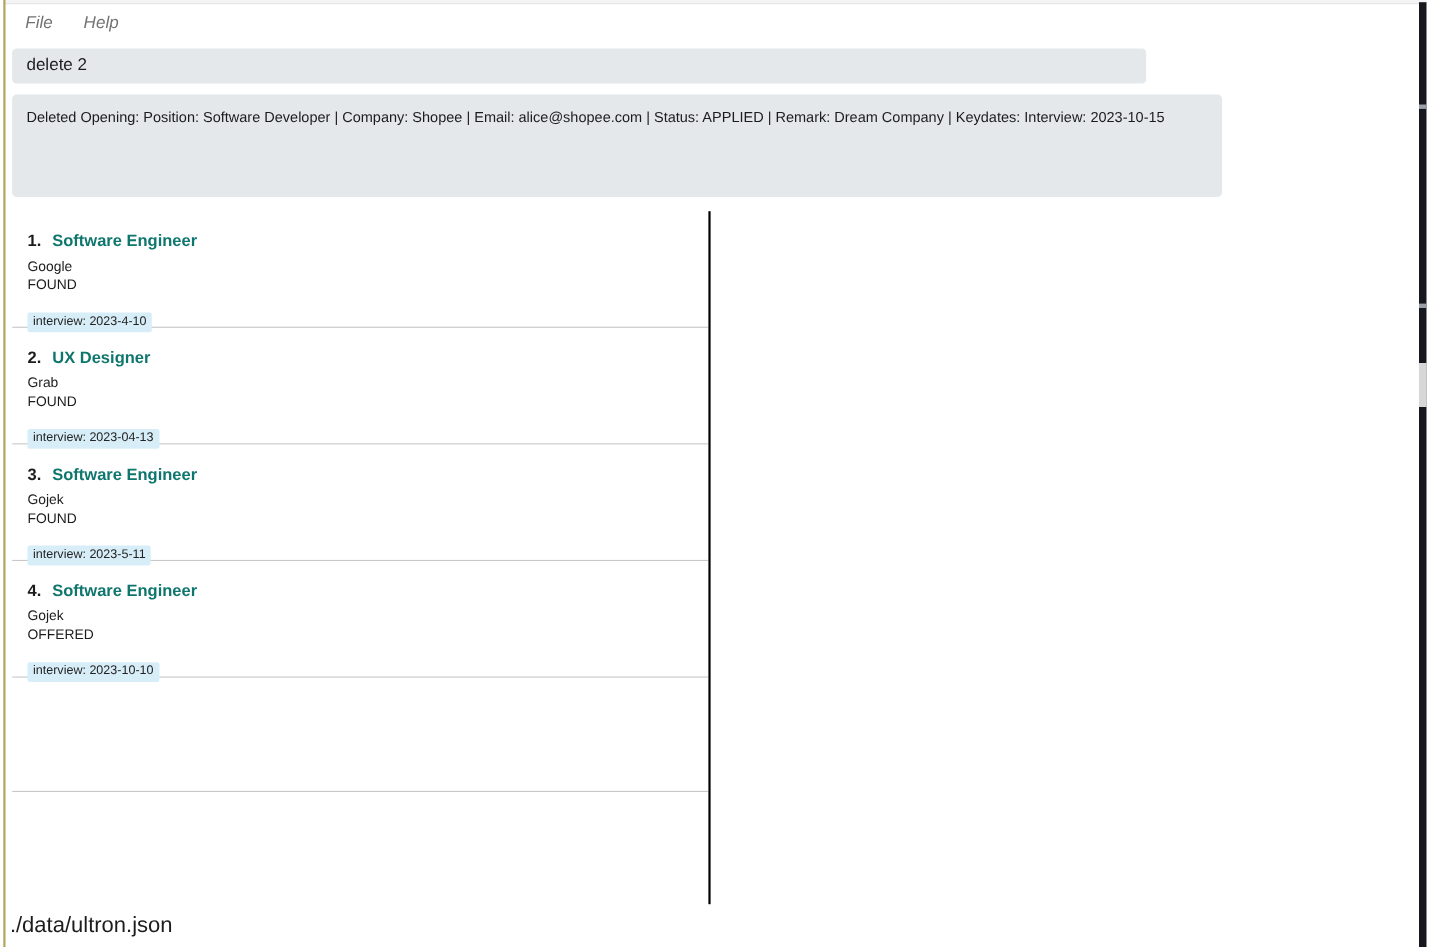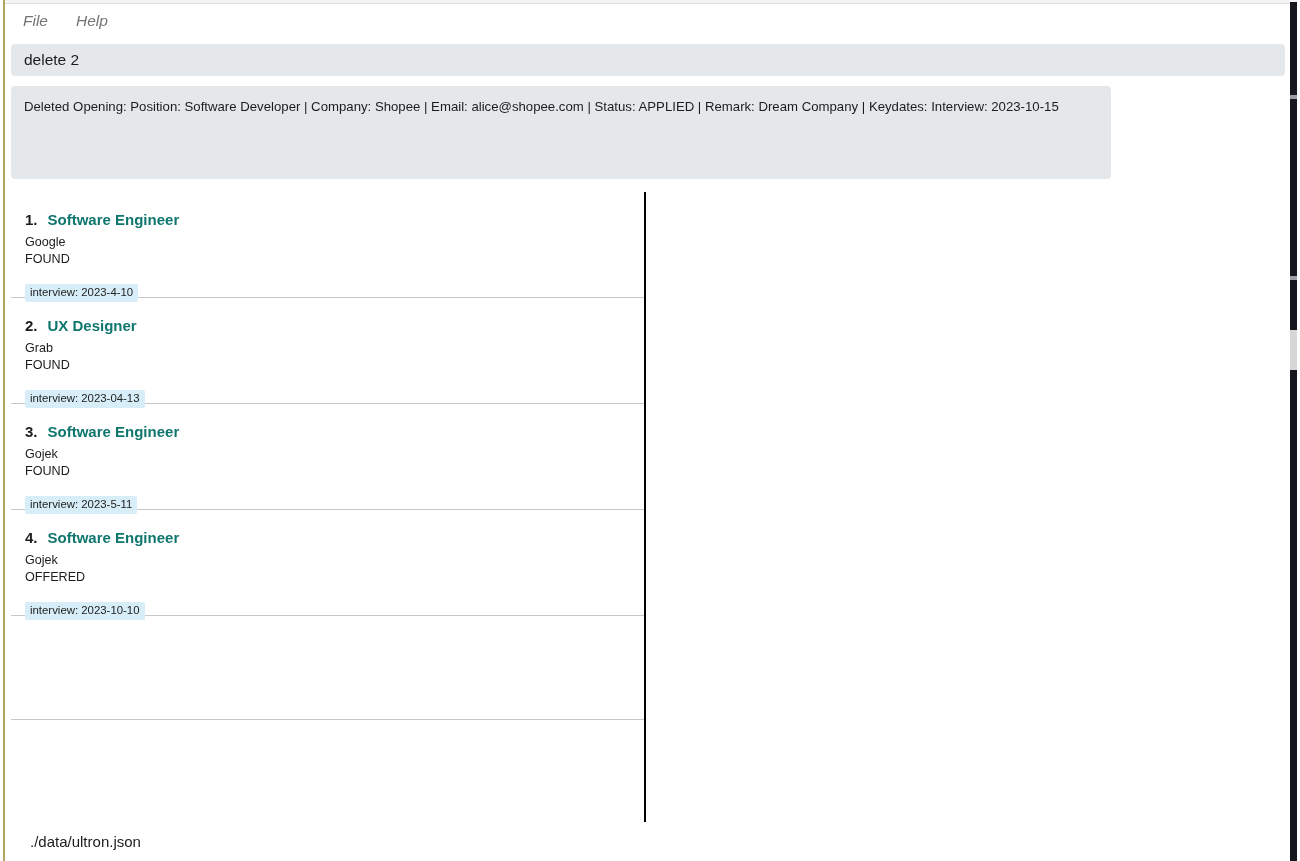--- a/index.html
+++ b/index.html
@@ -83,21 +83,21 @@
     margin-right: 28px;
     cursor: default;
     line-height: 1;
     font-style: italic;
   }
 
   
   #command-box {
     position: absolute;
     left: 11px; top: 44px;
-    width: 1274px;
+    width: 1031px;
     height: 32px;
     background: #e4e8eb;
     border-radius: 4px;
     display: flex;
     align-items: center;
     padding-left: 13px;
     box-sizing: border-box;
   }
   #command-text {
     font-size: 15.5px;
@@ -205,24 +205,23 @@
     left: 6px; top: 824px;
     width: 1284px;
     height: 34px;
     background: #ffffff;
     display: flex;
     align-items: center;
     padding-left: 3px;
     box-sizing: border-box;
   }
   #status-text {
-    font-size: 15px;
+    font-size: 20px;
     color: #1c1c1c;
     line-height: 1;
-    margin-left: 21px;
   }
 </style>
 </head>
 <body>
 
 <div id="app-window">
 
   <div class="top-hairline"></div>
   <div class="left-edge-inner"></div>
   <div class="left-edge"></div>

